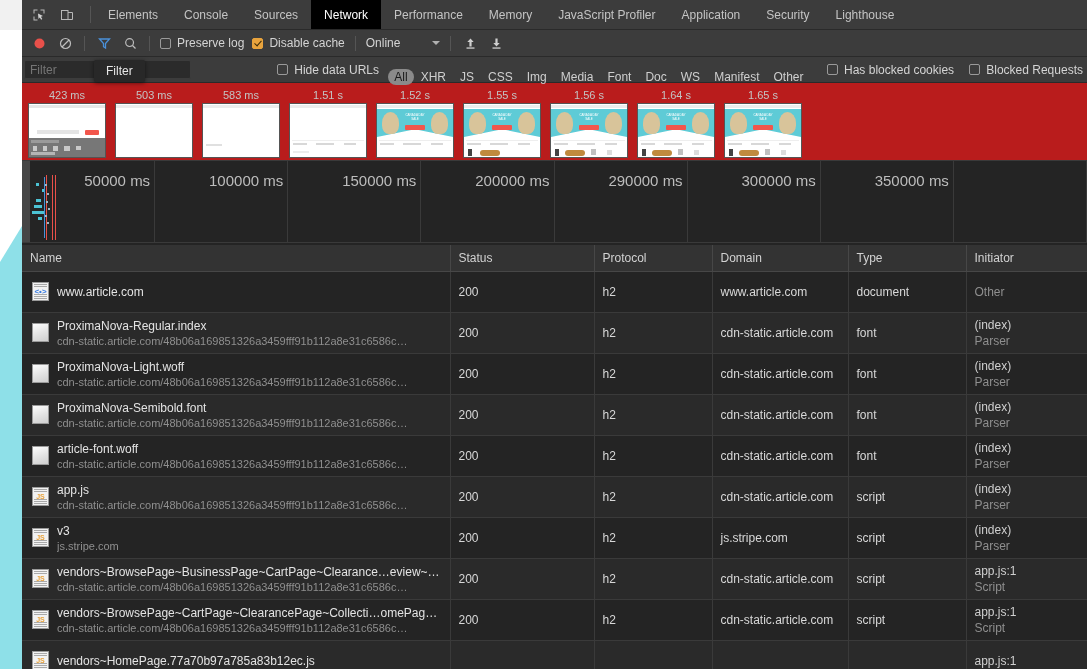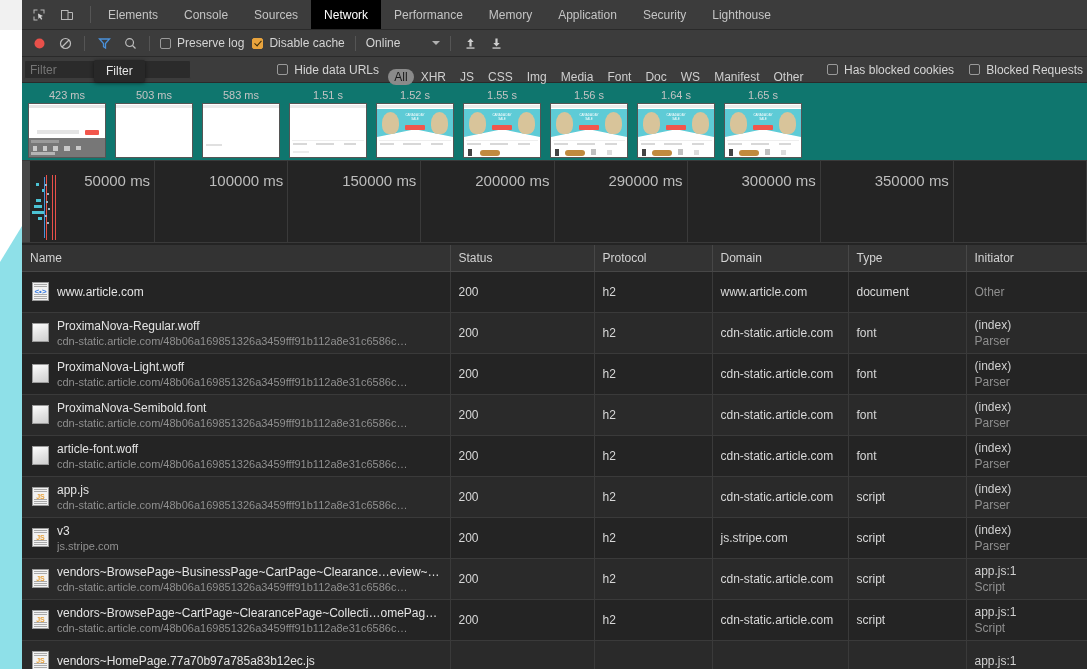--- a/index.html
+++ b/index.html
@@ -105,21 +105,21 @@
   }
   .ftypes { display:flex; align-items:center; gap:0px;margin-top:14px; }
   .ftype {
     padding: 1px 7px; font-size:12px; color:#cfcfcf; cursor:pointer;
     border-radius: 8px; white-space:nowrap;
   }
   .ftype.sel { background: #8a8a8a; color: #1a1a1a; padding: 1px 6px; }
 
   
   .filmstrip {
-    height: 78px; background: #0f766e;
+    height: 78px; background: #b91c1c;
     border-bottom: 1px solid #3a3a3a;
     display:flex; align-items:flex-start; padding: 4px 0 0 2px;
     overflow:hidden;
   }
   .frame { width: 86px; flex: none; margin-right: 1px; cursor:pointer; }
   .frame-time {
     text-align:center; font-size:11px; color:#c4c4c4;
     height: 16px; line-height:16px;
   }
   .frame-img {
@@ -234,20 +234,23 @@
           <span>Sources</span>
         </div>
       <div class="tab active">
           <span>Network</span>
         </div>
       <div class="tab">
           <span>Performance</span>
         </div>
       <div class="tab">
           <span>Memory</span>
+        </div>
+      <div class="tab">
+          <span>JavaScript Profiler</span>
         </div>
       <div class="tab">
           <span>Application</span>
         </div>
       <div class="tab">
           <span>Security</span>
         </div>
       <div class="tab">
           <span>Lighthouse</span>
         </div>
@@ -580,21 +583,21 @@
           </td>
         </tr>
 
         <tr class="row-even">
           <td>
             <div class="namecell">
               <span class="ficon font">
                   <span class="sheet"></span>
                 </span>
               <span class="nametext">
-                <span class="nm-main">ProximaNova-Regular.woff</span>
+                <span class="nm-main">ProximaNova-Regular.index</span>
                 <span class="nm-sub">cdn-static.article.com/48b06a169851326a3459fff91b112a8e31c6586c…</span>
               </span>
             </div>
           </td>
           <td>200</td>
           <td>h2</td>
           <td>cdn-static.article.com</td>
           <td>font</td>
           <td>
             <span class="init-cell">

